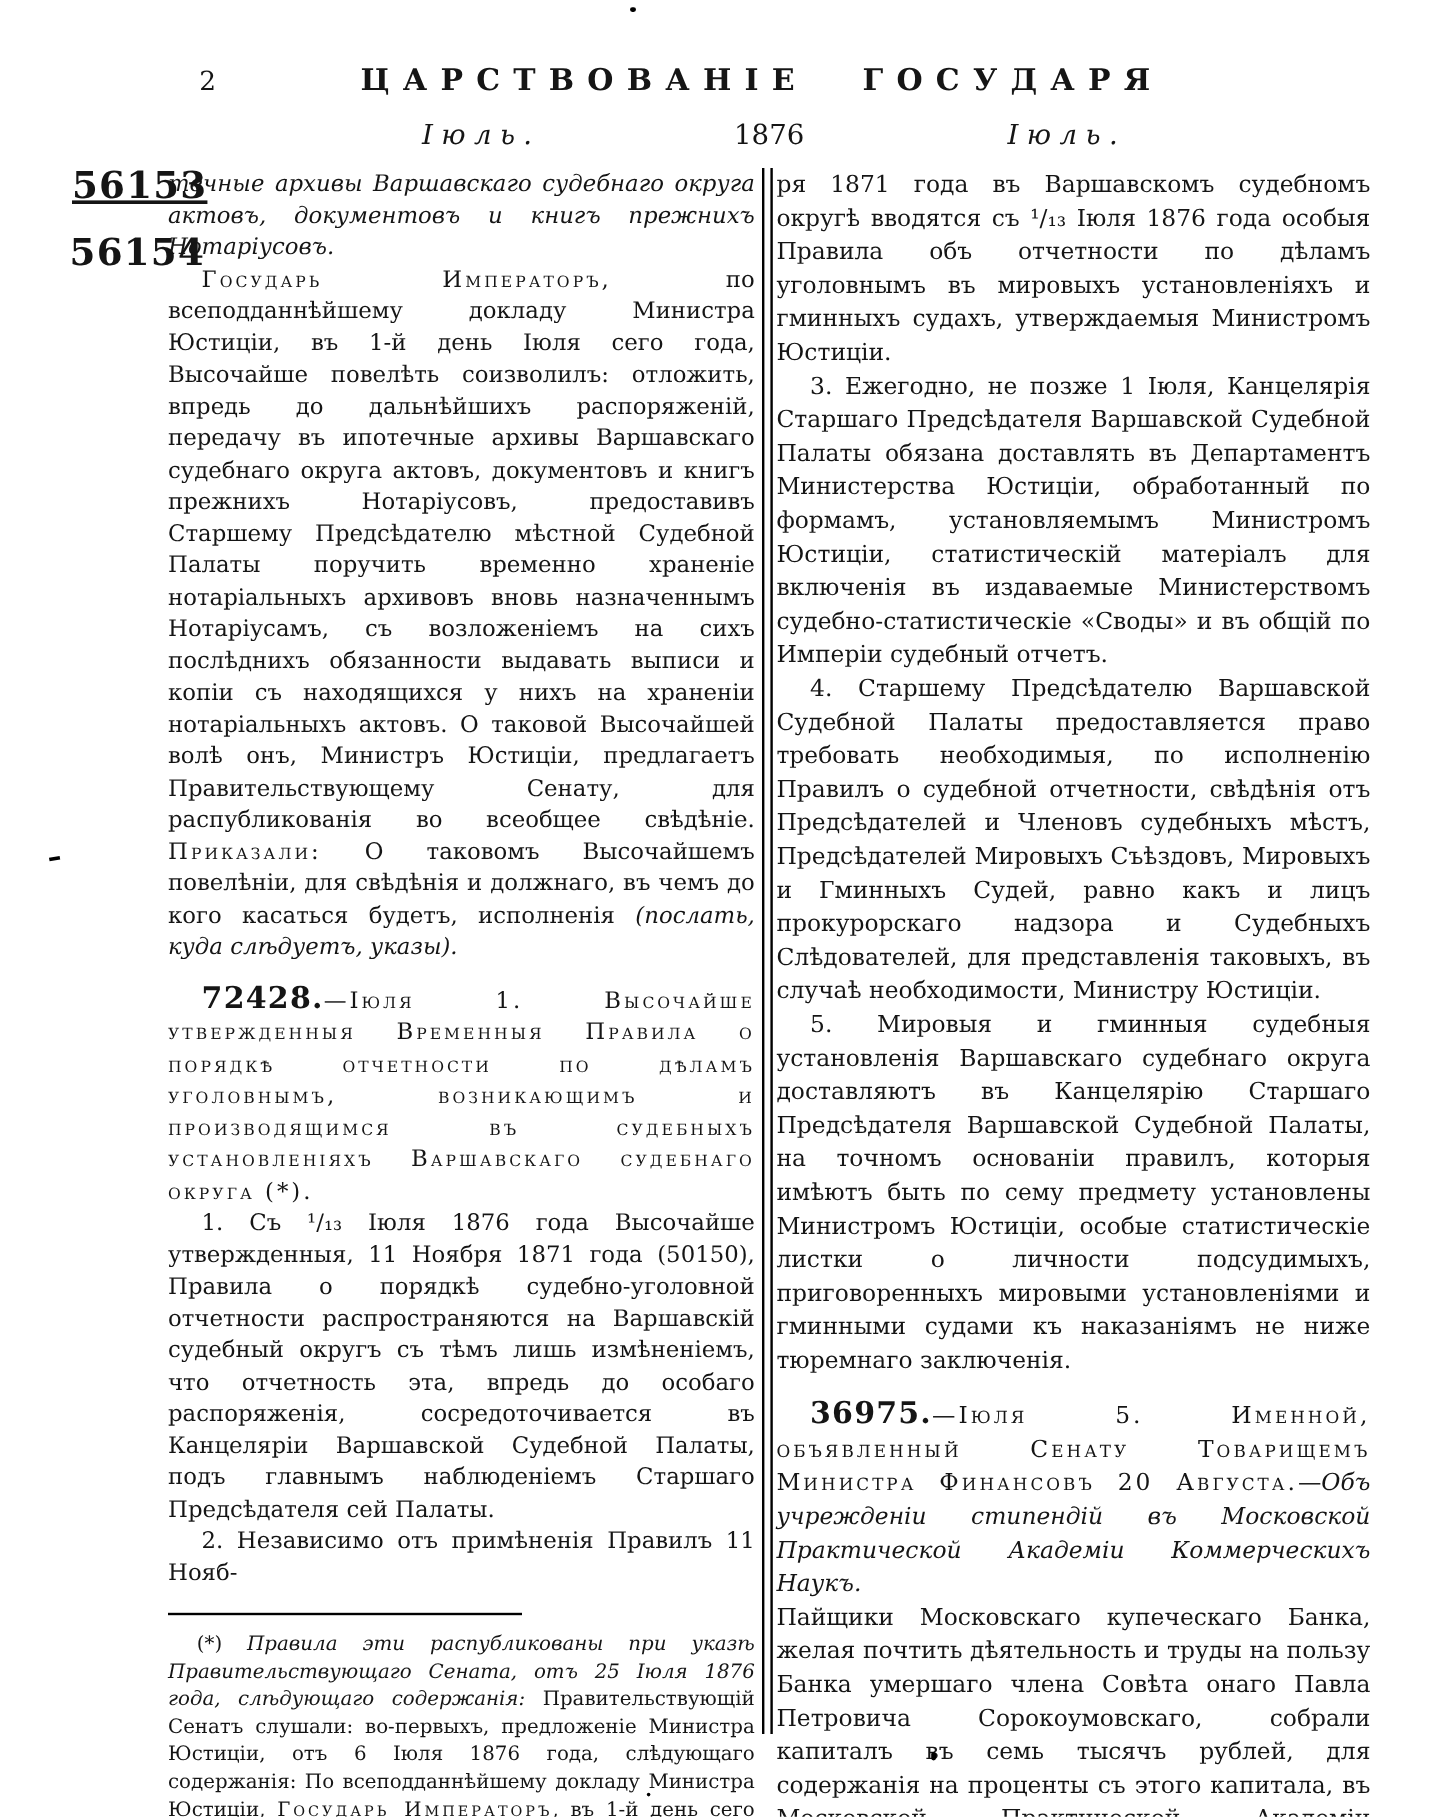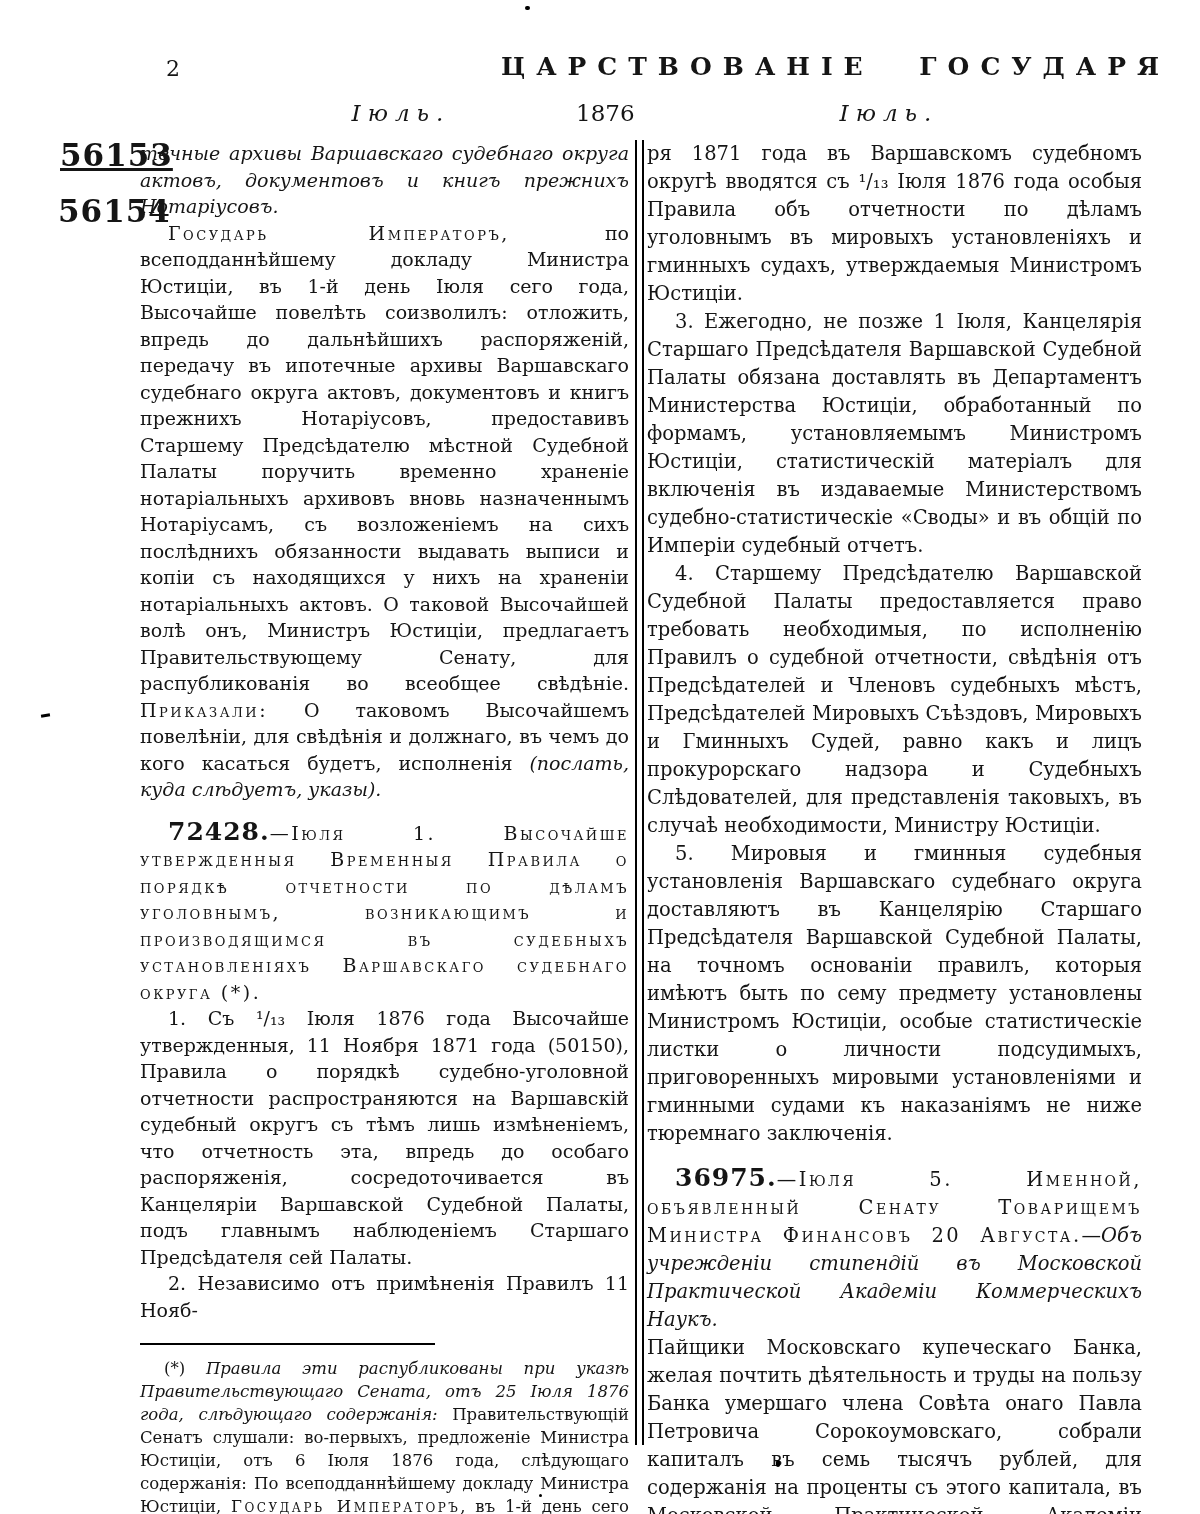--- a/index.html
+++ b/index.html
@@ -1,27 +1,27 @@
 <!DOCTYPE html>
 <html><head>
 <meta charset="utf-8">
 <style>
   html,body{margin:0;padding:0;background:#ffffff;}
   body{width:1200px;height:1514px;position:relative;overflow:hidden;
        font-family:"DejaVu Serif",serif;color:#151515;}
   .page{position:absolute;inset:0;background:#fff;}
 
   .pagenum{position:absolute;left:166px;top:56px;font-size:22px;}
-  .title{position:absolute;left:100px;width:1070px;top:52px;text-align:right;
+  .title{position:absolute;left:100px;width:1070px;top:52px;text-align:center;
          font-size:25px;font-weight:bold;letter-spacing:11px;word-spacing:26px;}
   .dateline{position:absolute;top:100px;left:1px;width:1200px;height:34px;}
   .month{position:absolute;font-style:italic;font-size:23px;letter-spacing:7px;}
   .m-left{left:330px;width:140px;text-align:center;}
   .m-right{left:818px;width:140px;text-align:center;}
-  .year{position:absolute;left:575px;width:130px;font-size:23px;}
+  .year{position:absolute;left:575px;width:130px;text-align:center;font-size:23px;}
 
   .margin-num{position:absolute;font-weight:bold;letter-spacing:1px;font-size:31px;line-height:1;}
   .n1{left:60px;top:140px;text-decoration:underline;}
   .n2{left:58px;top:196px;}
 
   .columns{position:absolute;top:140px;left:140px;width:1002px;display:flex;align-items:flex-start;}
   .colL{width:489px;}
   .colR{flex:1;min-width:0;}
   .divider{width:2px;border-left:2px solid #000;border-right:2px solid #000;
            padding-left:3px;margin:0 3px 0 6px;height:1305px;}

